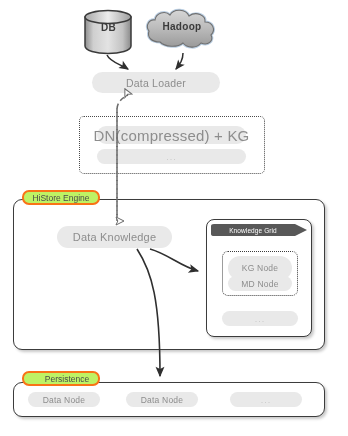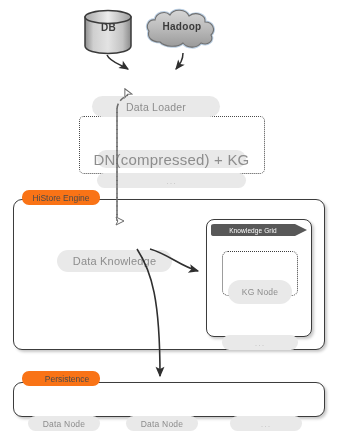--- a/index.html
+++ b/index.html
@@ -35,21 +35,20 @@
     border-radius: 999px;
     color: #8d8d8d;
     font-size: 9.5px;
     letter-spacing: 0.2px;
     display: flex;
     align-items: center;
     justify-content: center;
     text-align: center;
     white-space: nowrap;
     box-sizing: border-box;
-    margin-top: 24px;
   }
   .pill.dots {
     color: #c9c9c9;
     font-size: 9px;
     letter-spacing: 1px;
   }
 
   
   #db-cylinder { left: 82px; top: 8px; width: 53px; height: 47px; z-index: 4; }
   #db-label {
@@ -102,22 +101,22 @@
   
   .section-box {
     border: 1.6px solid #3c3c3c;
     border-radius: 9px;
     background: #ffffff;
     box-sizing: border-box;
     box-shadow: 2px 2px 3px rgba(0,0,0,0.22);
   }
   .section-tab {
     position: absolute;
-    background: #f97316;
-    border: 4px solid #f97316;
+    background: #bef264;
+    border: 2px solid #f97316;
     border-radius: 7px;
     color: #4a4a4a;
     font-size: 8.5px;
     display: flex;
     align-items: center;
     justify-content: center;
     white-space: nowrap;
     box-sizing: border-box;
     z-index: 6;
   }
@@ -272,20 +271,21 @@
   <div class="node-abs pill" id="data-importer">Data Knowledge</div>
 
   <div class="node-abs" id="kg-box"></div>
   <svg class="node-abs" id="kg-banner" viewBox="0 0 96 12">
     <path d="M0,2 Q0,0 3,0 L84,0 L96,6 L84,12 L3,12 Q0,12 0,10 Z" fill="#585858"></path>
   </svg>
   <div id="kg-banner-label">Knowledge Grid</div>
 
   <div class="node-abs" id="kg-dotted"></div>
   <div class="node-abs pill" id="kg-node">KG Node</div>
+  <div class="node-abs pill" id="md-node">MD Node</div>
   <div class="node-abs pill dots" id="kg-dots">...</div>
 
   <div class="node-abs section-box" id="persistence-box"></div>
   <div class="section-tab" id="persistence-tab">Persistence</div>
   <div class="node-abs pill" id="pers-node-1">Data Node</div>
   <div class="node-abs pill" id="pers-node-2">Data Node</div>
   <div class="node-abs pill dots" id="pers-node-3">...</div>
 
 </div>
 

